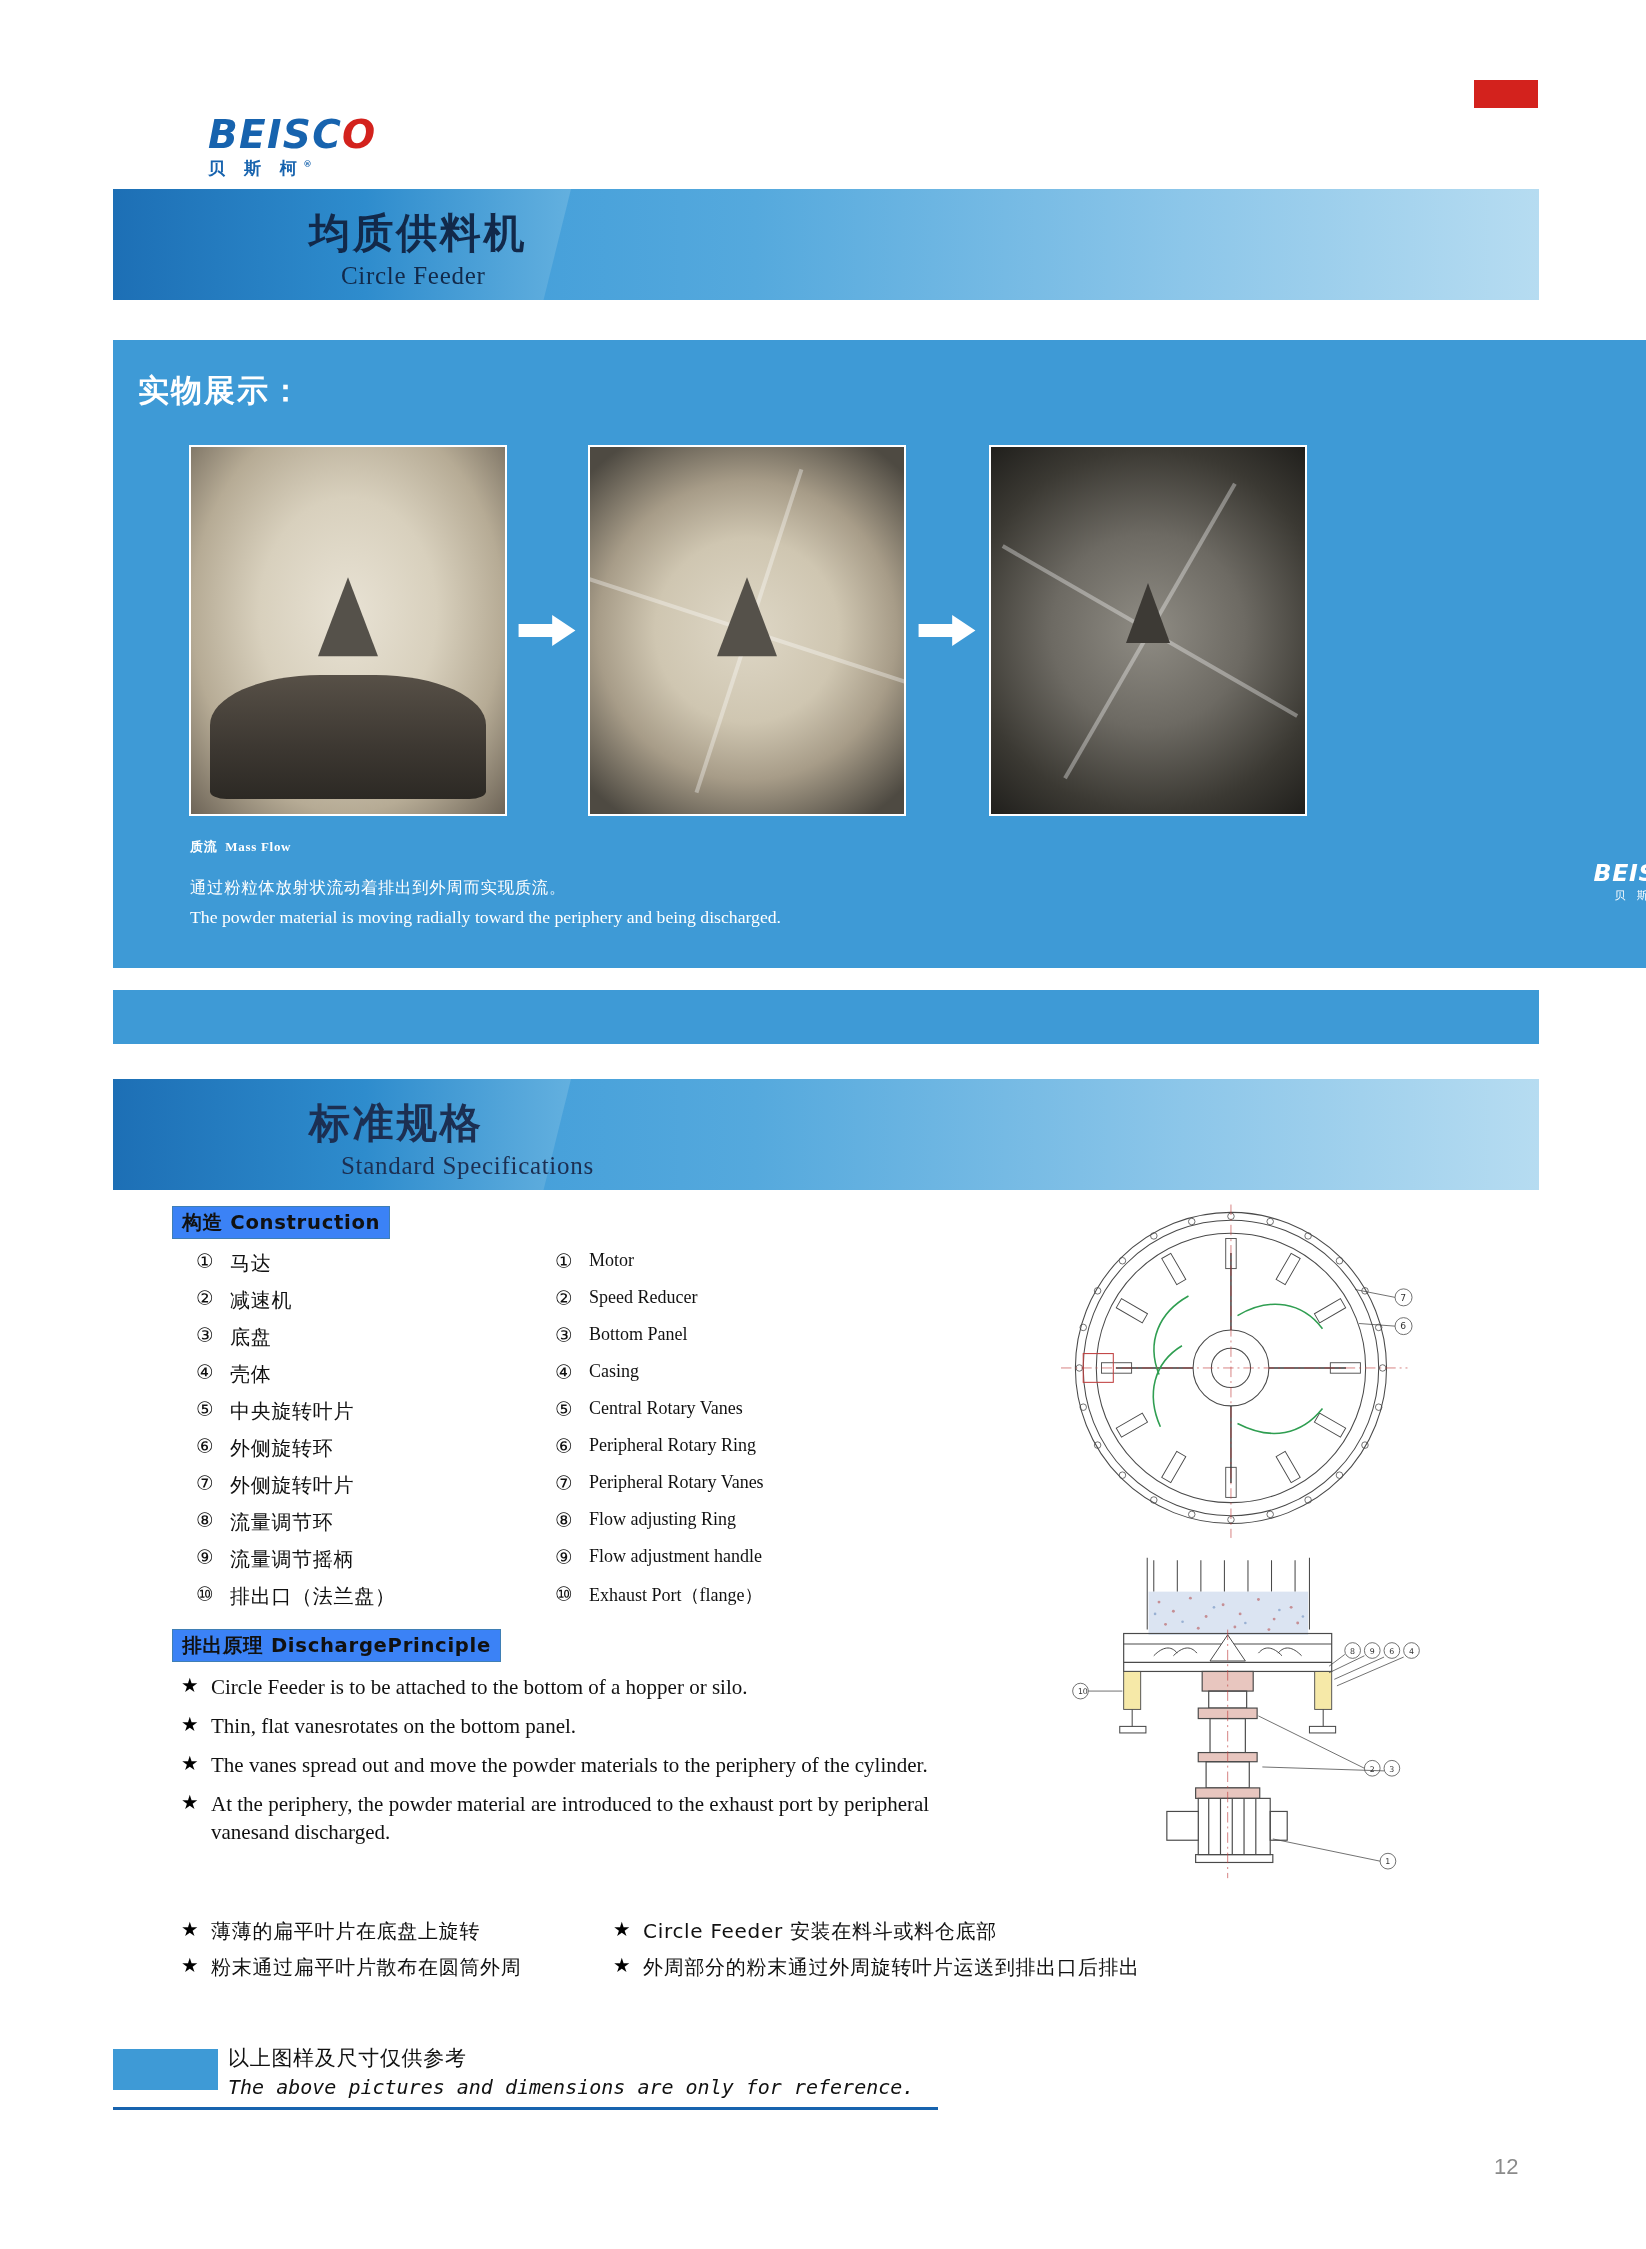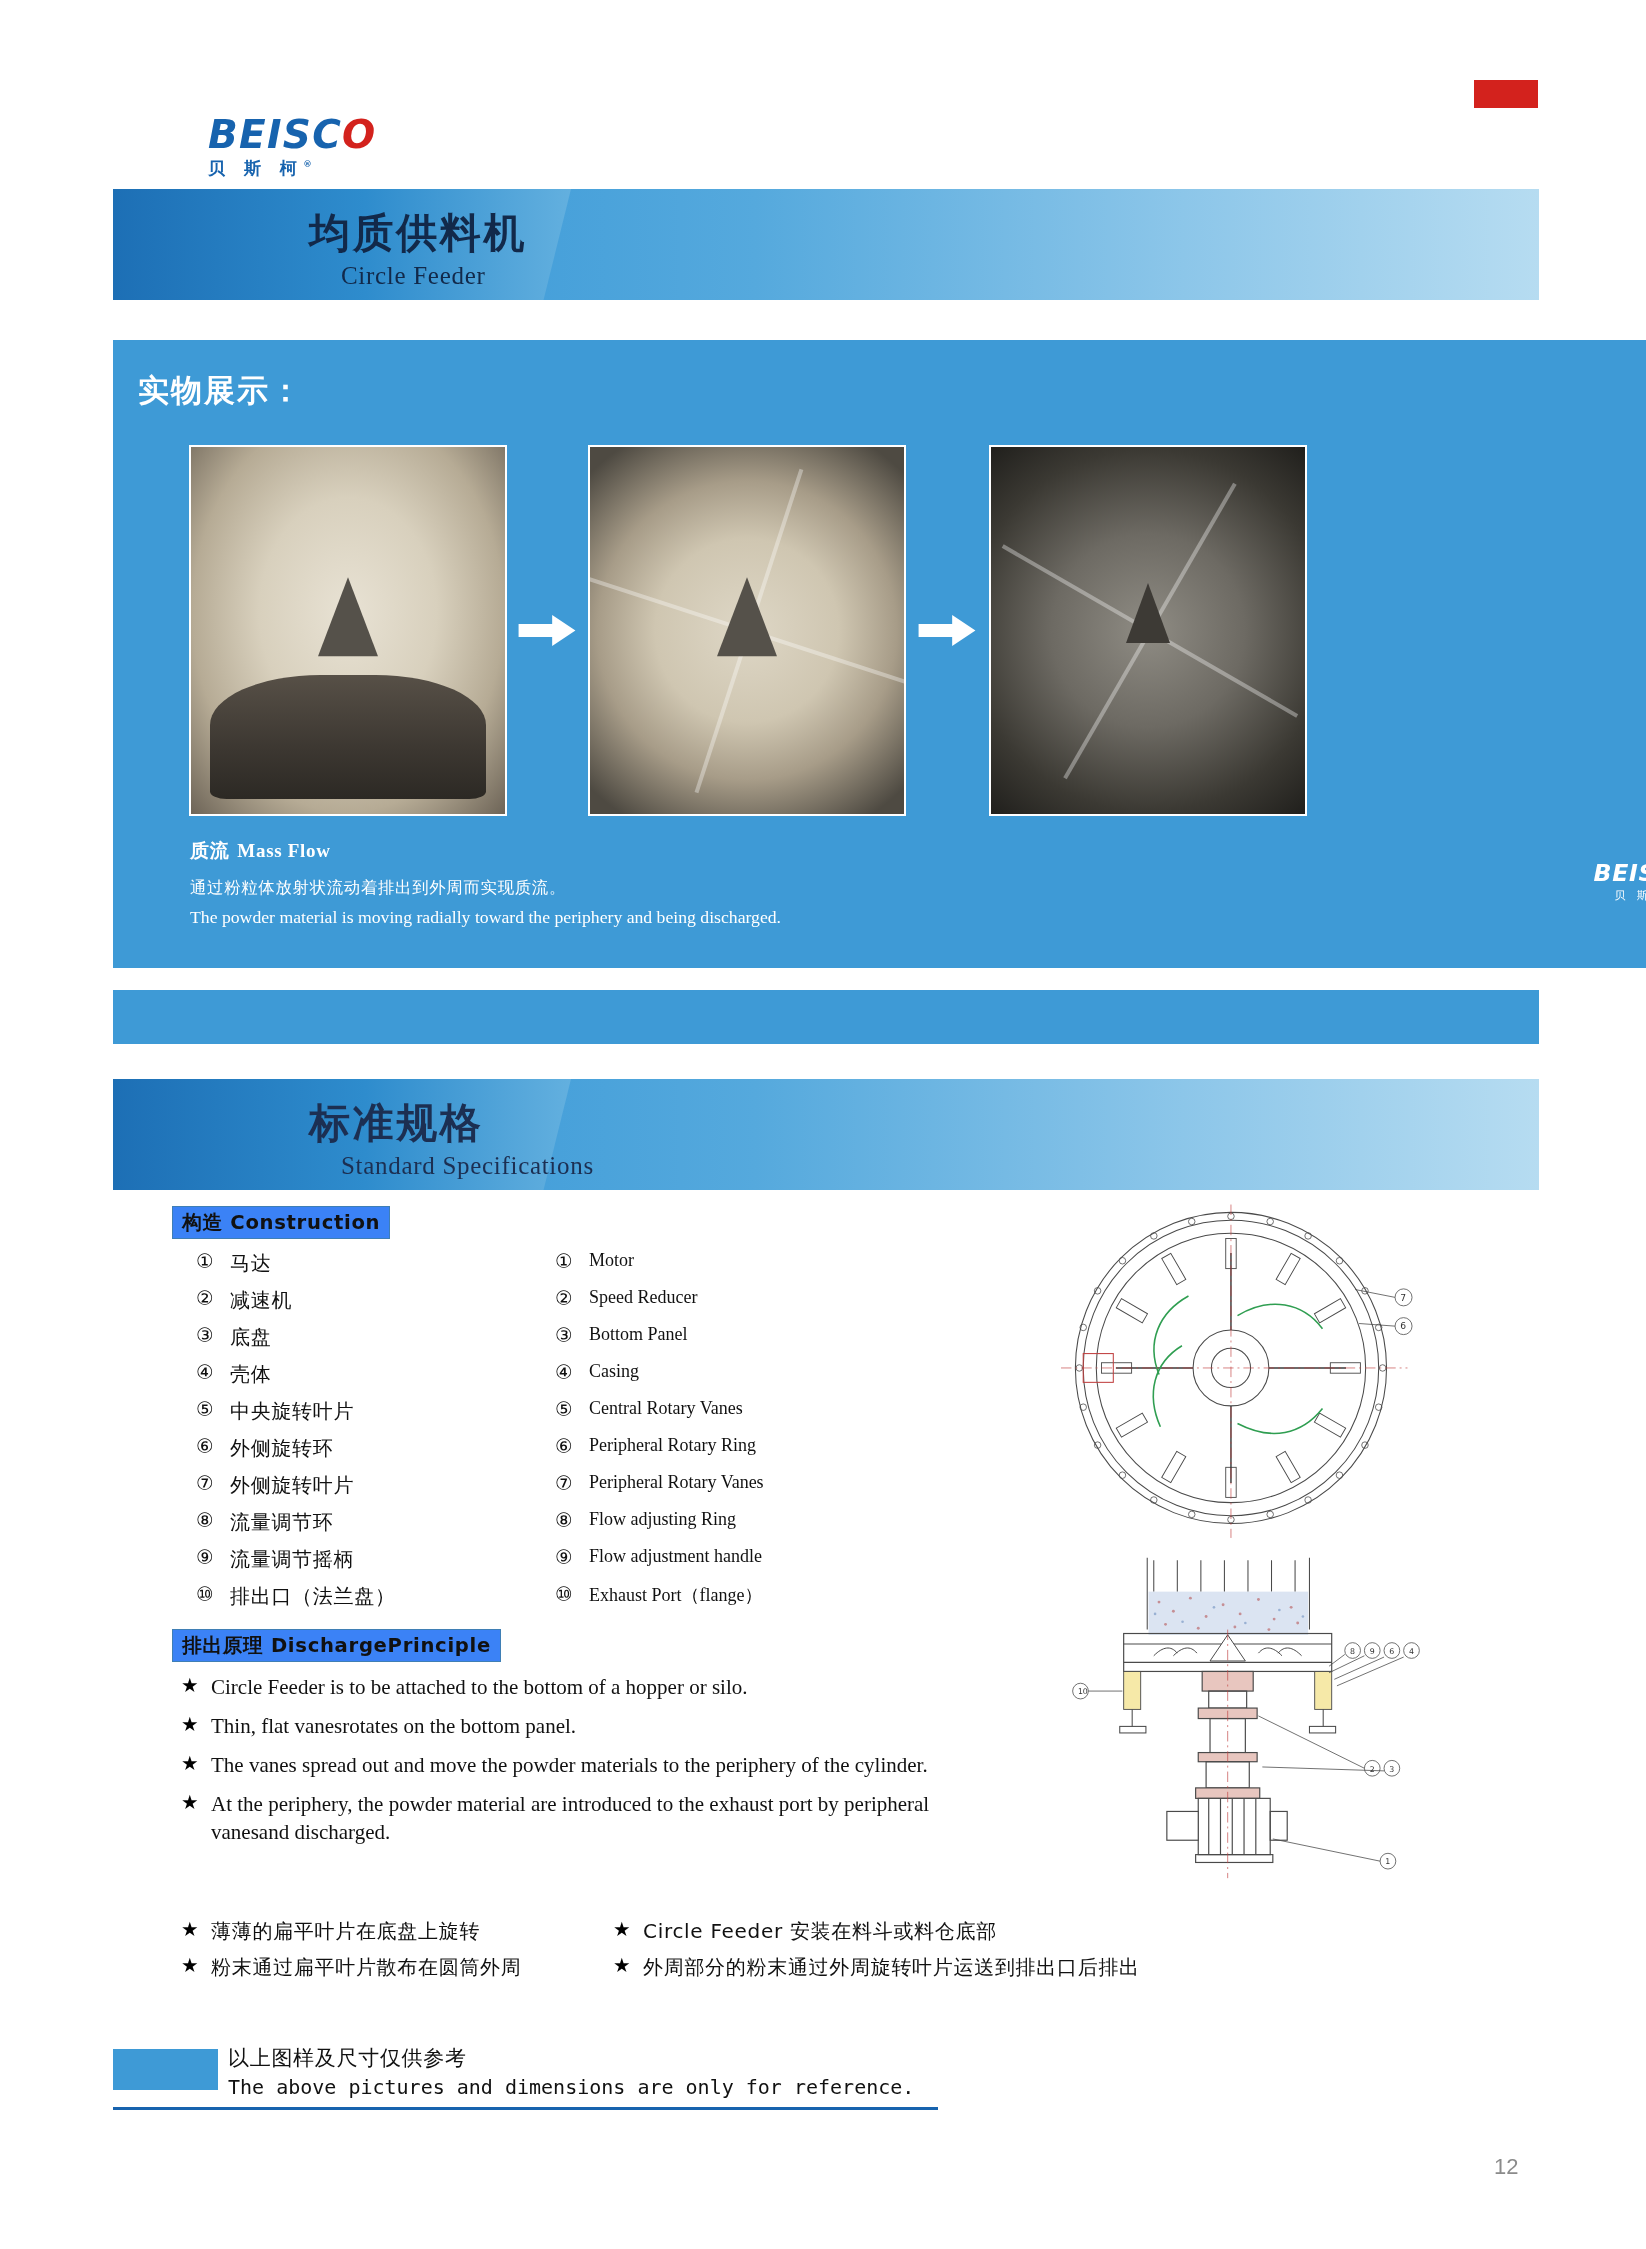--- a/index.html
+++ b/index.html
@@ -196,21 +196,21 @@
   .arrow-1 { left: 405px; }
   .arrow-2 { left: 805px; }
   .arrow svg { display: block; }
 
   .massflow-cn {
     position: absolute;
     left: 77px;
     top: 498px;
     font-family: "DejaVu Sans", sans-serif;
     font-weight: bold;
-    font-size: 19px;
+    font-size: 13px;
     color: #ffffff;
     letter-spacing: 0.7px;
   }
   .massflow-cn .en {
     font-family: "Liberation Serif", serif;
     margin-left: 7.9px;
   }
   .desc-cn {
     position: absolute;
     left: 77px;
@@ -399,20 +399,21 @@
     letter-spacing: 0.7px;
     color: #111;
   }
   .footer-en {
     position: absolute;
     left: 228px;
     top: 2075px;
     font-family: "DejaVu Sans Mono", monospace;
     font-size: 20px;
     color: #111;
+    font-style: italic;
   }
   .footer-rule {
     position: absolute;
     left: 113px;
     top: 2107px;
     width: 825px;
     height: 2.6px;
     background: #1763ae;
   }
   .page-num {

